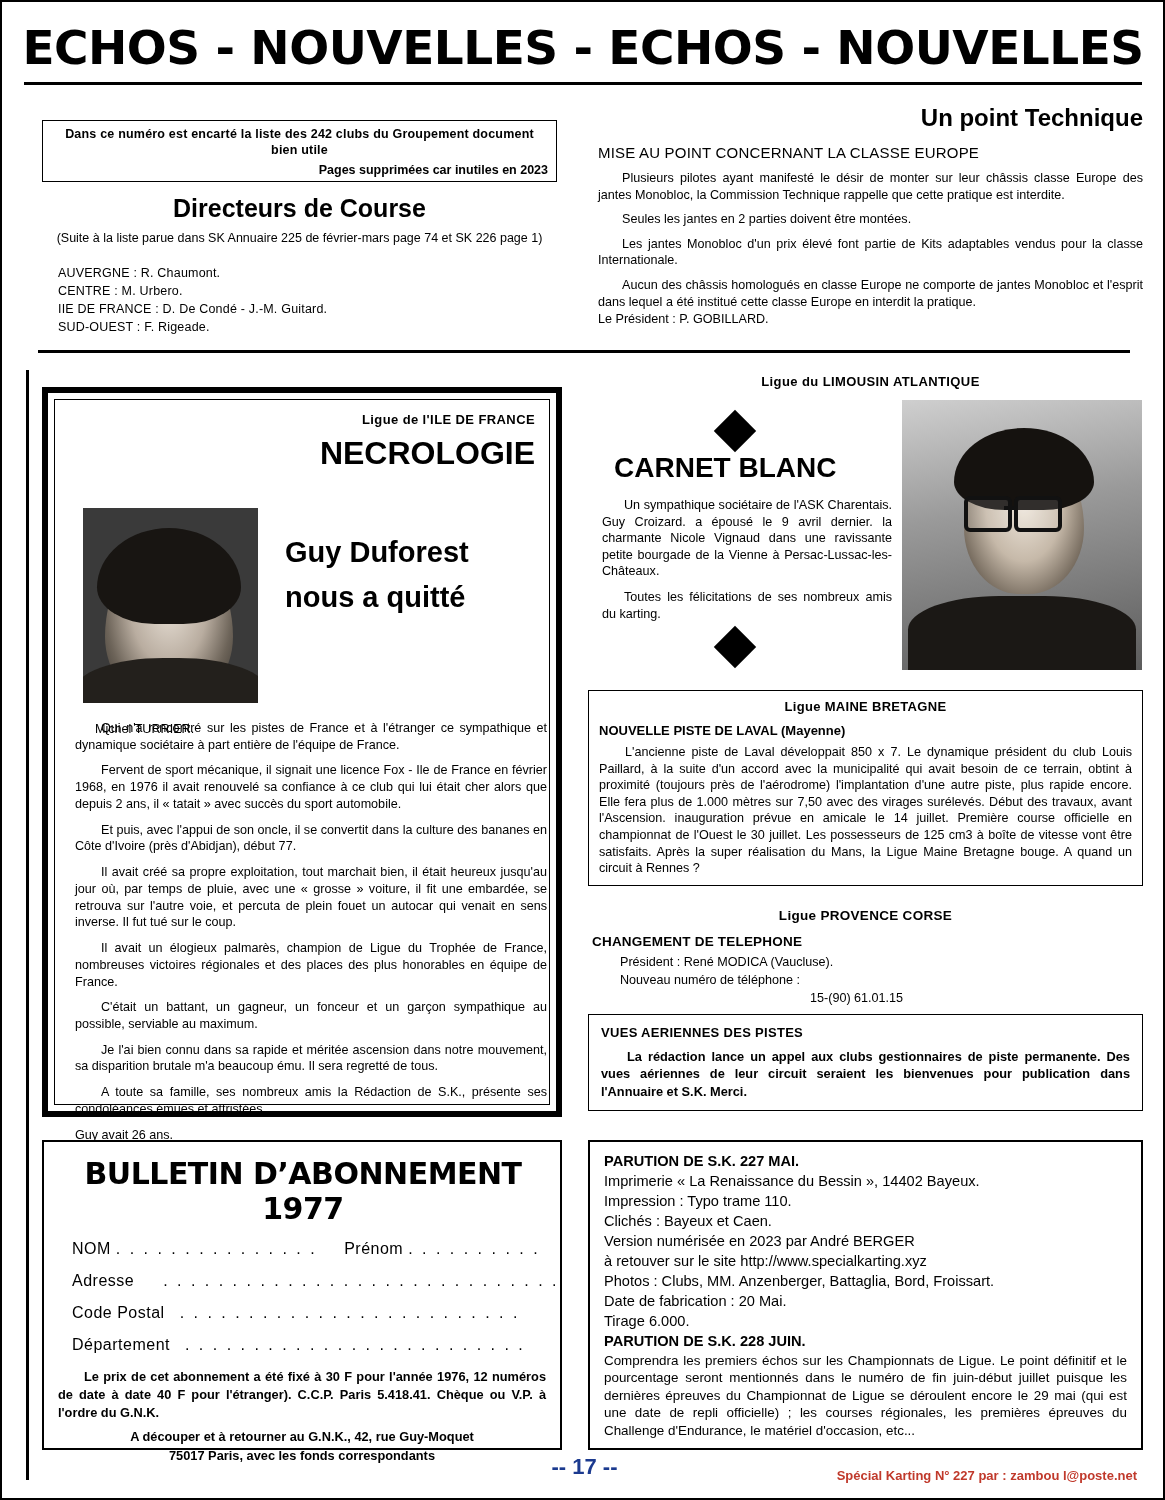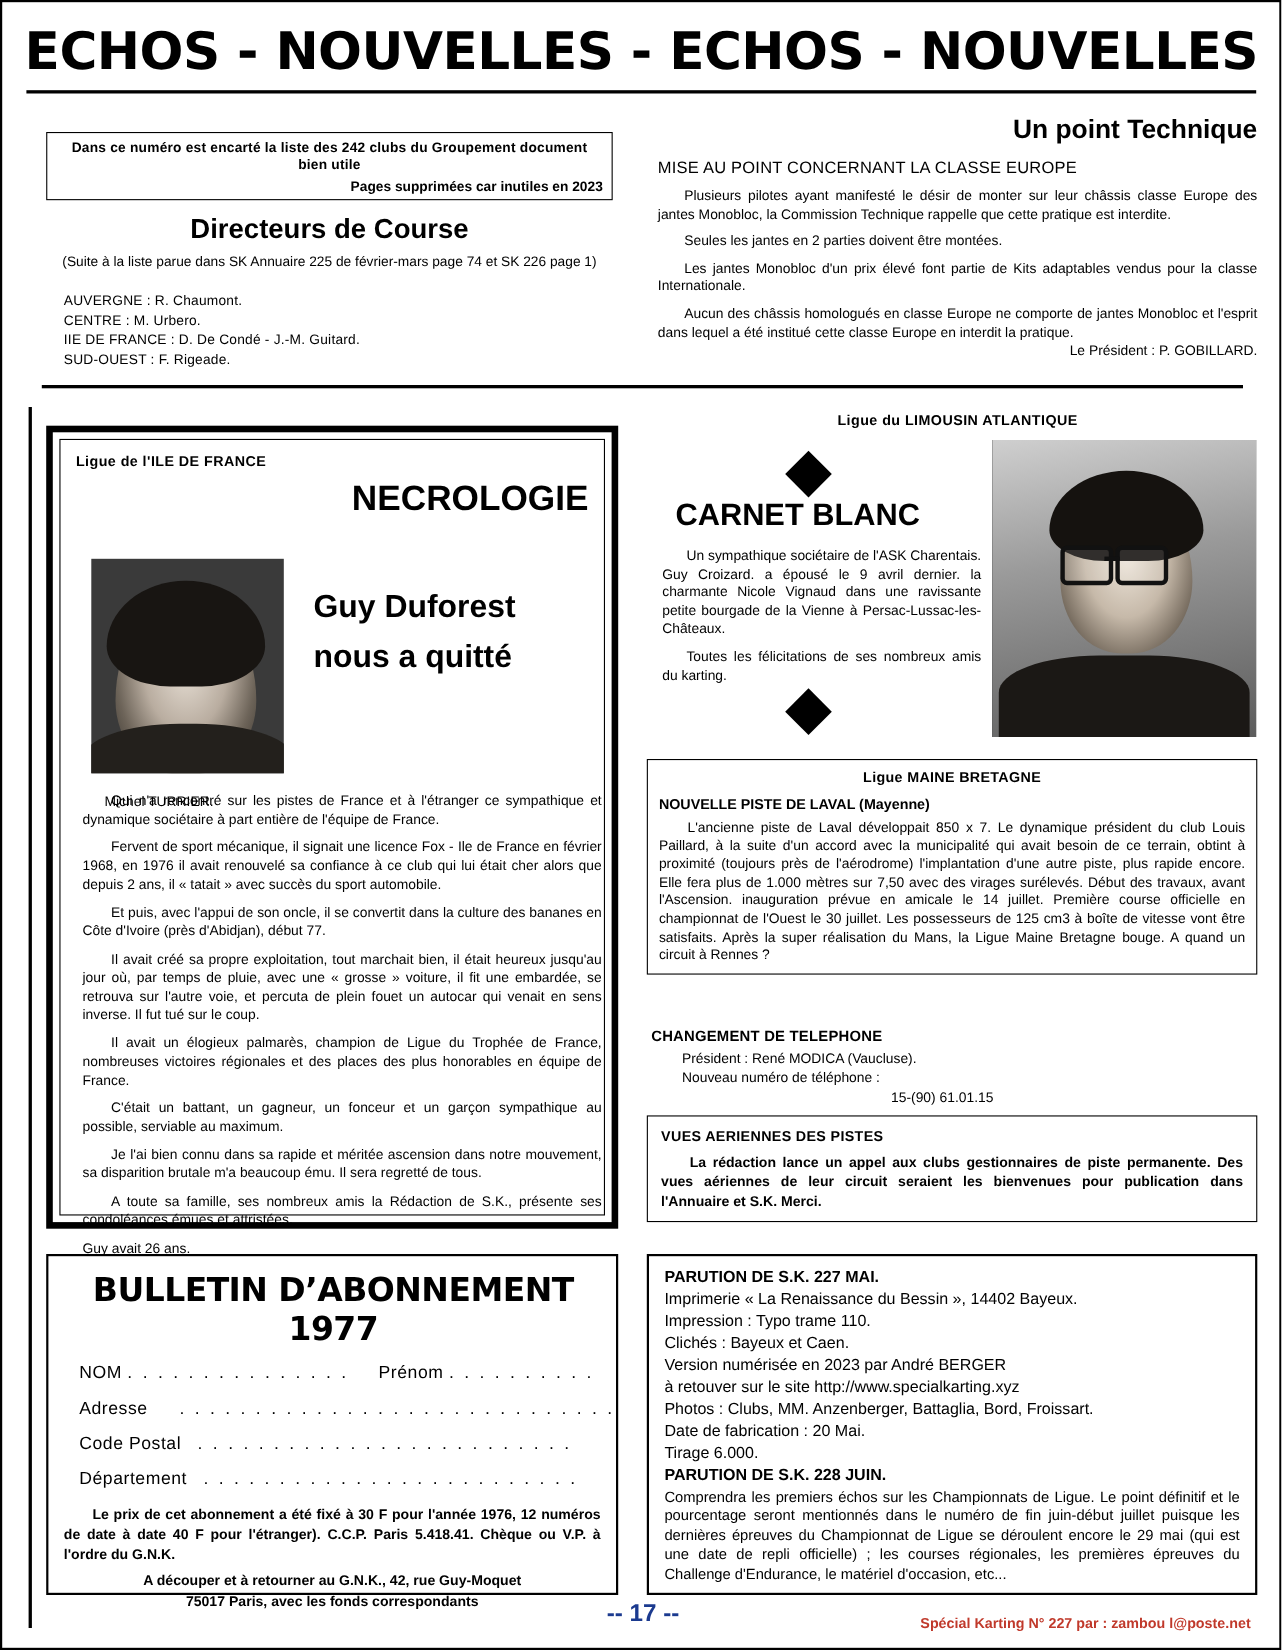--- a/index.html
+++ b/index.html
@@ -63,38 +63,38 @@
   .tech-sub{
     position:absolute;left:596px;top:142px;width:545px;
     font-size:15px;letter-spacing:.2px;
   }
   .tech-body{
     position:absolute;left:596px;top:168px;width:545px;
     font-size:12.6px;line-height:1.32;text-align:justify;
   }
   .tech-body p{margin:0 0 8px 0;text-indent:24px;}
   .tech-sign{
-    position:absolute;left:596px;top:310px;width:545px;text-align:right;
+    position:absolute;left:596px;top:310px;width:545px;text-align:left;
     font-size:12.6px;
   }
 
   
   .necro{
     position:absolute;left:40px;top:385px;width:520px;height:730px;
     border:6px solid #000;
     box-sizing:border-box;
     background:#fff;
   }
   .necro-inner{
     position:absolute;left:6px;top:6px;right:6px;bottom:6px;
     border:1px solid #000;
     padding:8px 14px;
     box-sizing:border-box;
   }
-  .necro-ligue{font-size:13px;font-weight:bold;text-align:left;letter-spacing:.4px;margin-top:4px;}
+  .necro-ligue{font-size:13px;font-weight:bold;text-align:right;letter-spacing:.4px;margin-top:4px;}
   .necro-h{font-size:32px;font-weight:bold;text-align:right;margin-top:8px;}
   .necro-photo{
     position:absolute;left:28px;top:108px;width:175px;height:195px;
     background:#3a3a3a;
     overflow:hidden;
   }
   .necro-photo .face{
     position:absolute;left:22px;top:36px;width:128px;height:160px;
     background:radial-gradient(ellipse at 50% 38%, #e8e0d6 0%, #b9ada0 42%, #6d6459 70%, #2e2a25 100%);
     border-radius:50% 50% 45% 45%/58% 58% 42% 42%;
@@ -313,20 +313,21 @@
     <p>Un sympathique sociétaire de l'ASK Charentais. Guy Croizard. a épousé le 9 avril dernier. la charmante Nicole Vignaud dans une ravissante petite bourgade de la Vienne à Persac-Lussac-les-Châteaux.</p>
     <p>Toutes les félicitations de ses nombreux amis du karting.</p>
   </div>
 
   <div class="mb">
     <div class="t">Ligue  MAINE  BRETAGNE</div>
     <div class="st">NOUVELLE PISTE DE LAVAL (Mayenne)</div>
     <div class="b">L'ancienne piste de Laval développait 850 x 7. Le dynamique président du club Louis Paillard, à la suite d'un accord avec la municipalité qui avait besoin de ce terrain, obtint à proximité (toujours près de l'aérodrome) l'implantation d'une autre piste, plus rapide encore. Elle fera plus de 1.000 mètres sur 7,50 avec des virages surélevés. Début des travaux, avant l'Ascension. inauguration prévue en amicale le 14 juillet. Première course officielle en championnat de l'Ouest le 30 juillet. Les possesseurs de 125 cm3 à boîte de vitesse vont être satisfaits. Après la super réalisation du Mans, la Ligue Maine Bretagne bouge. A quand un circuit à Rennes ?</div>
   </div>
 
+  <div class="pc-title">Ligue  PROVENCE  CORSE</div>
   <div class="pc-sub">CHANGEMENT  DE  TELEPHONE</div>
   <div class="pc-body">
     <div>Président : René MODICA (Vaucluse).</div>
     <div>Nouveau numéro de téléphone :</div>
     <div class="pc-num">15-(90)  61.01.15</div>
   </div>
 
   <div class="va">
     <div class="t">VUES  AERIENNES  DES  PISTES</div>
     <div class="b">La rédaction lance un appel aux clubs gestionnaires de piste permanente. Des vues aériennes de leur circuit seraient les bienvenues pour publication dans l'Annuaire et S.K. Merci.</div>

